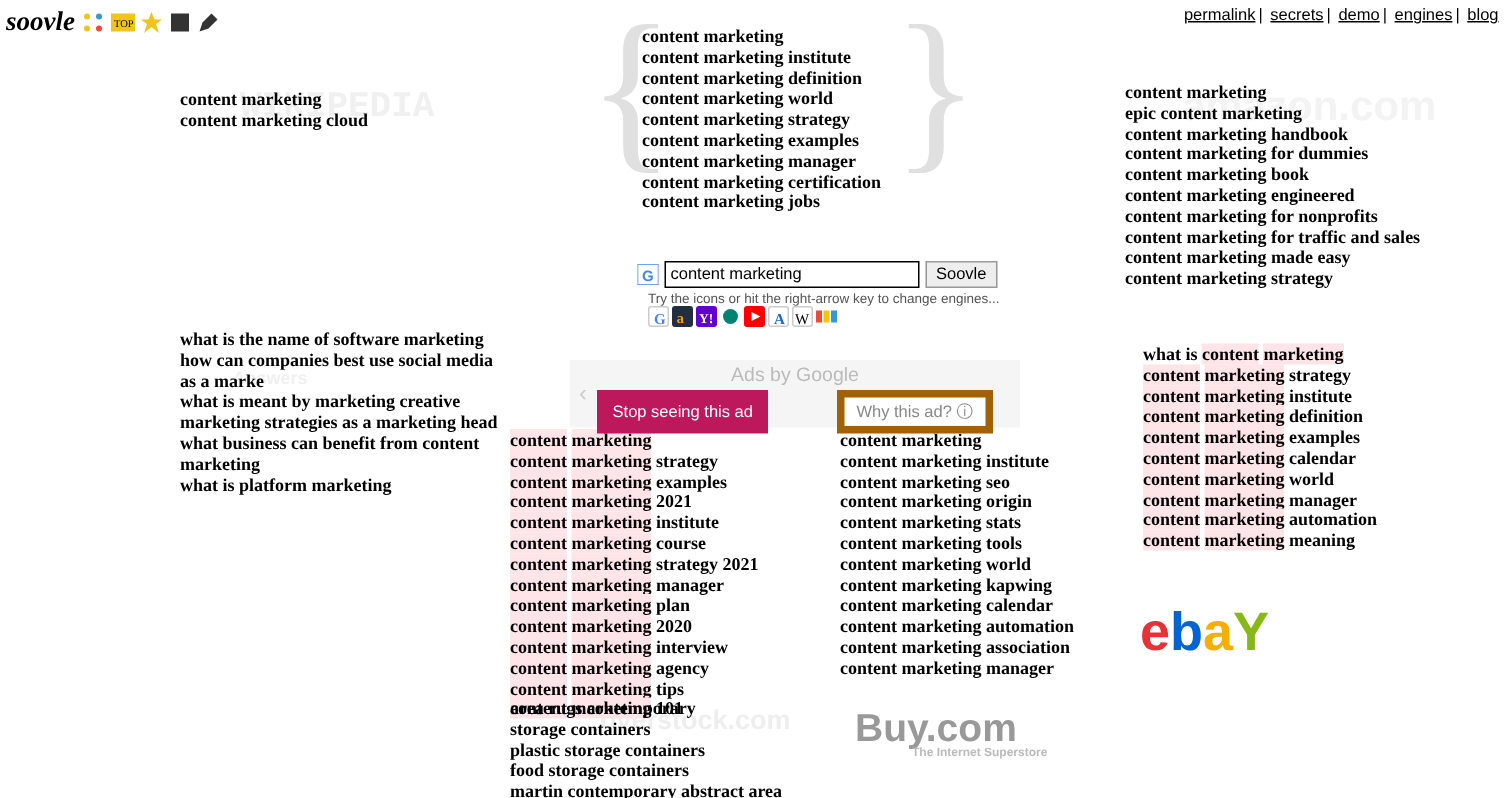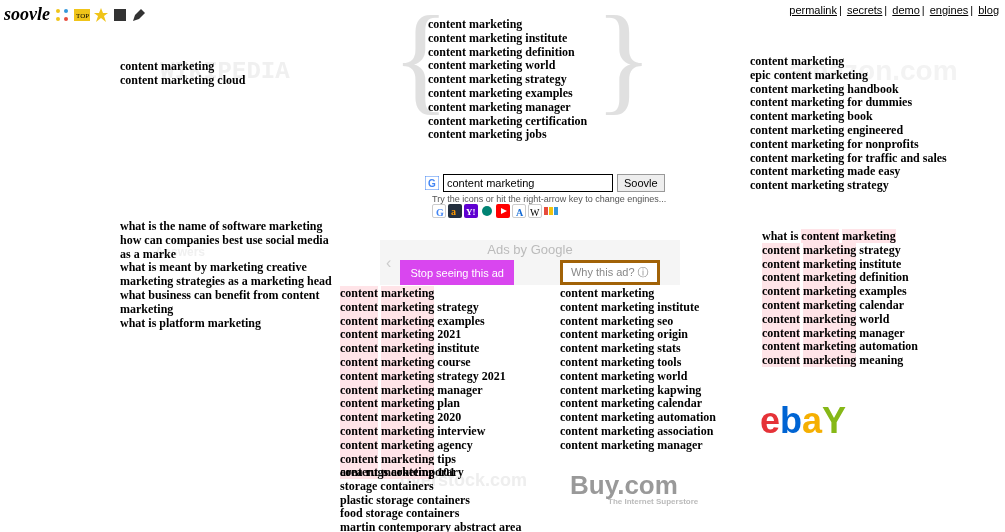--- a/index.html
+++ b/index.html
@@ -29,22 +29,22 @@
   .search-row { position: absolute; left: 425px; top: 174px; display: flex; align-items: center; gap: 4px; }
   .g-icon { width: 14px; height: 14px; display: inline-block; }
   .search-input { width: 170px; height: 18px; border: 1px solid #000; font-size: 11px; padding: 1px 3px; font-family: Arial,sans-serif; }
   .soovle-btn { height: 18px; font-size: 11px; padding: 0 6px; border: 1px solid #999; background: #eee; cursor: pointer; font-family: Arial, sans-serif; }
   .hint { position: absolute; left: 432px; top: 194px; font-size: 9px; color: #555; font-family: Arial, sans-serif; }
   .engine-icons { position: absolute; left: 432px; top: 204px; display: flex; gap: 2px; }
   .engine-icons span { width: 14px; height: 14px; display: inline-block; cursor: pointer; border-radius: 2px; }
   .ad-box { position: absolute; left: 380px; top: 240px; width: 300px; height: 45px; background: #f5f5f5; text-align: center; font-family: Arial, sans-serif; }
   .ad-title { font-size: 13px; color: #bbb; padding-top: 2px; }
   .ad-btns { display: flex; justify-content: center; gap: 6px; margin-top: 3px; }
-  .stop-btn { background: #d946ef; color: #fff; border: none; padding: 3px 10px; font-size: 11px; cursor: pointer; }
-  .why-btn { background: #fff; color: #888; border: 3px solid #a16207; padding: 2px 8px; font-size: 11px; cursor: pointer; margin-left: 40px; }
+  .stop-btn { background: #be185d; color: #fff; border: none; padding: 3px 10px; font-size: 11px; cursor: pointer; }
+  .why-btn { background: #fff; color: #888; border: 5px solid #a16207; padding: 2px 8px; font-size: 11px; cursor: pointer; margin-left: 40px; }
   .ad-arrow { position: absolute; left: 6px; top: 14px; color: #ccc; font-size: 16px; }
   .wm-wiki { left: 160px; top: 58px; font-family: Liberation Mono, monospace; color:#f0f0f0; font-size:24px; }
   .wm-ans { left: 155px; top: 245px; color:#f0f0f0; font-size:12px; }
   .wm-ov { left: 400px; top: 470px; color:#eee; font-size:18px; }
   .wm-buy { left: 570px; top: 470px; color:#999; font-size:26px; font-family: Arial,sans-serif; }
   .wm-buy-sub { left: 608px; top: 497px; color:#bbb; font-size:8px; font-family: Arial,sans-serif; }
   .wm-amz { left: 788px; top: 55px; color:#f3f3f3; font-size:28px; }
   .wm-eb-e { left:760px; top:400px; font-size:36px; font-weight:bold; color:#e53238;}
   .wm-eb-b { left:780px; top:400px; font-size:36px; font-weight:bold; color:#0064d3;}
   .wm-eb-a { left:802px; top:400px; font-size:36px; font-weight:bold; color:#f5af02;}

